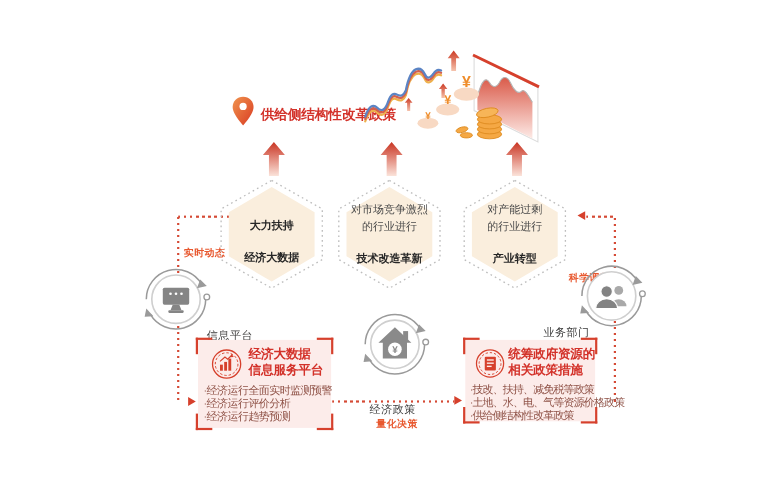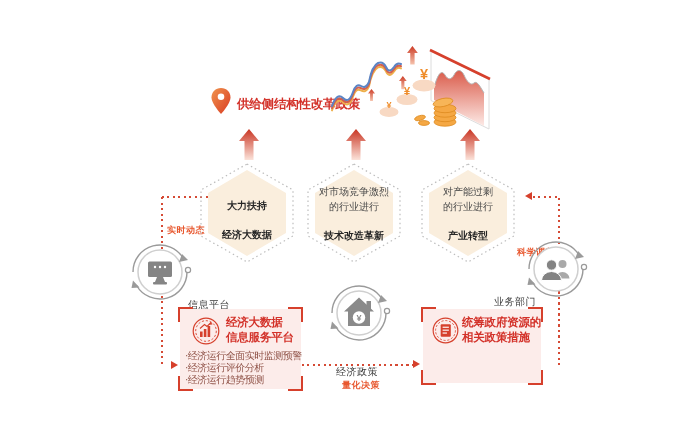--- a/index.html
+++ b/index.html
@@ -260,15 +260,20 @@
       <circle cx="14" cy="14" r="10.3" fill="none" stroke="#d6402c" stroke-width="0.9" stroke-dasharray="2.2,1.8"></circle>
       <rect x="9" y="7.5" width="10.5" height="13" rx="1" fill="#d6402c"></rect>
       <rect x="11" y="10" width="6.5" height="1.3" fill="#fcecea"></rect>
       <rect x="11" y="13" width="6.5" height="1.3" fill="#fcecea"></rect>
       <rect x="11" y="16" width="4.5" height="1.3" fill="#fcecea"></rect>
     </svg>
     <div class="box-title" style="left:39px;top:6px;">
       <div>统筹政府资源的</div>
       <div>相关政策措施</div>
     </div>
+    <div class="bullets" style="left:4px;top:40px;letter-spacing:-0.8px;">
+      <div>·技改、扶持、减免税等政策</div>
+      <div>·土地、水、电、气等资源价格政策</div>
+      <div>·供给侧结构性改革政策</div>
+    </div>
   </div>
 
 </div>
 
 </body></html>

